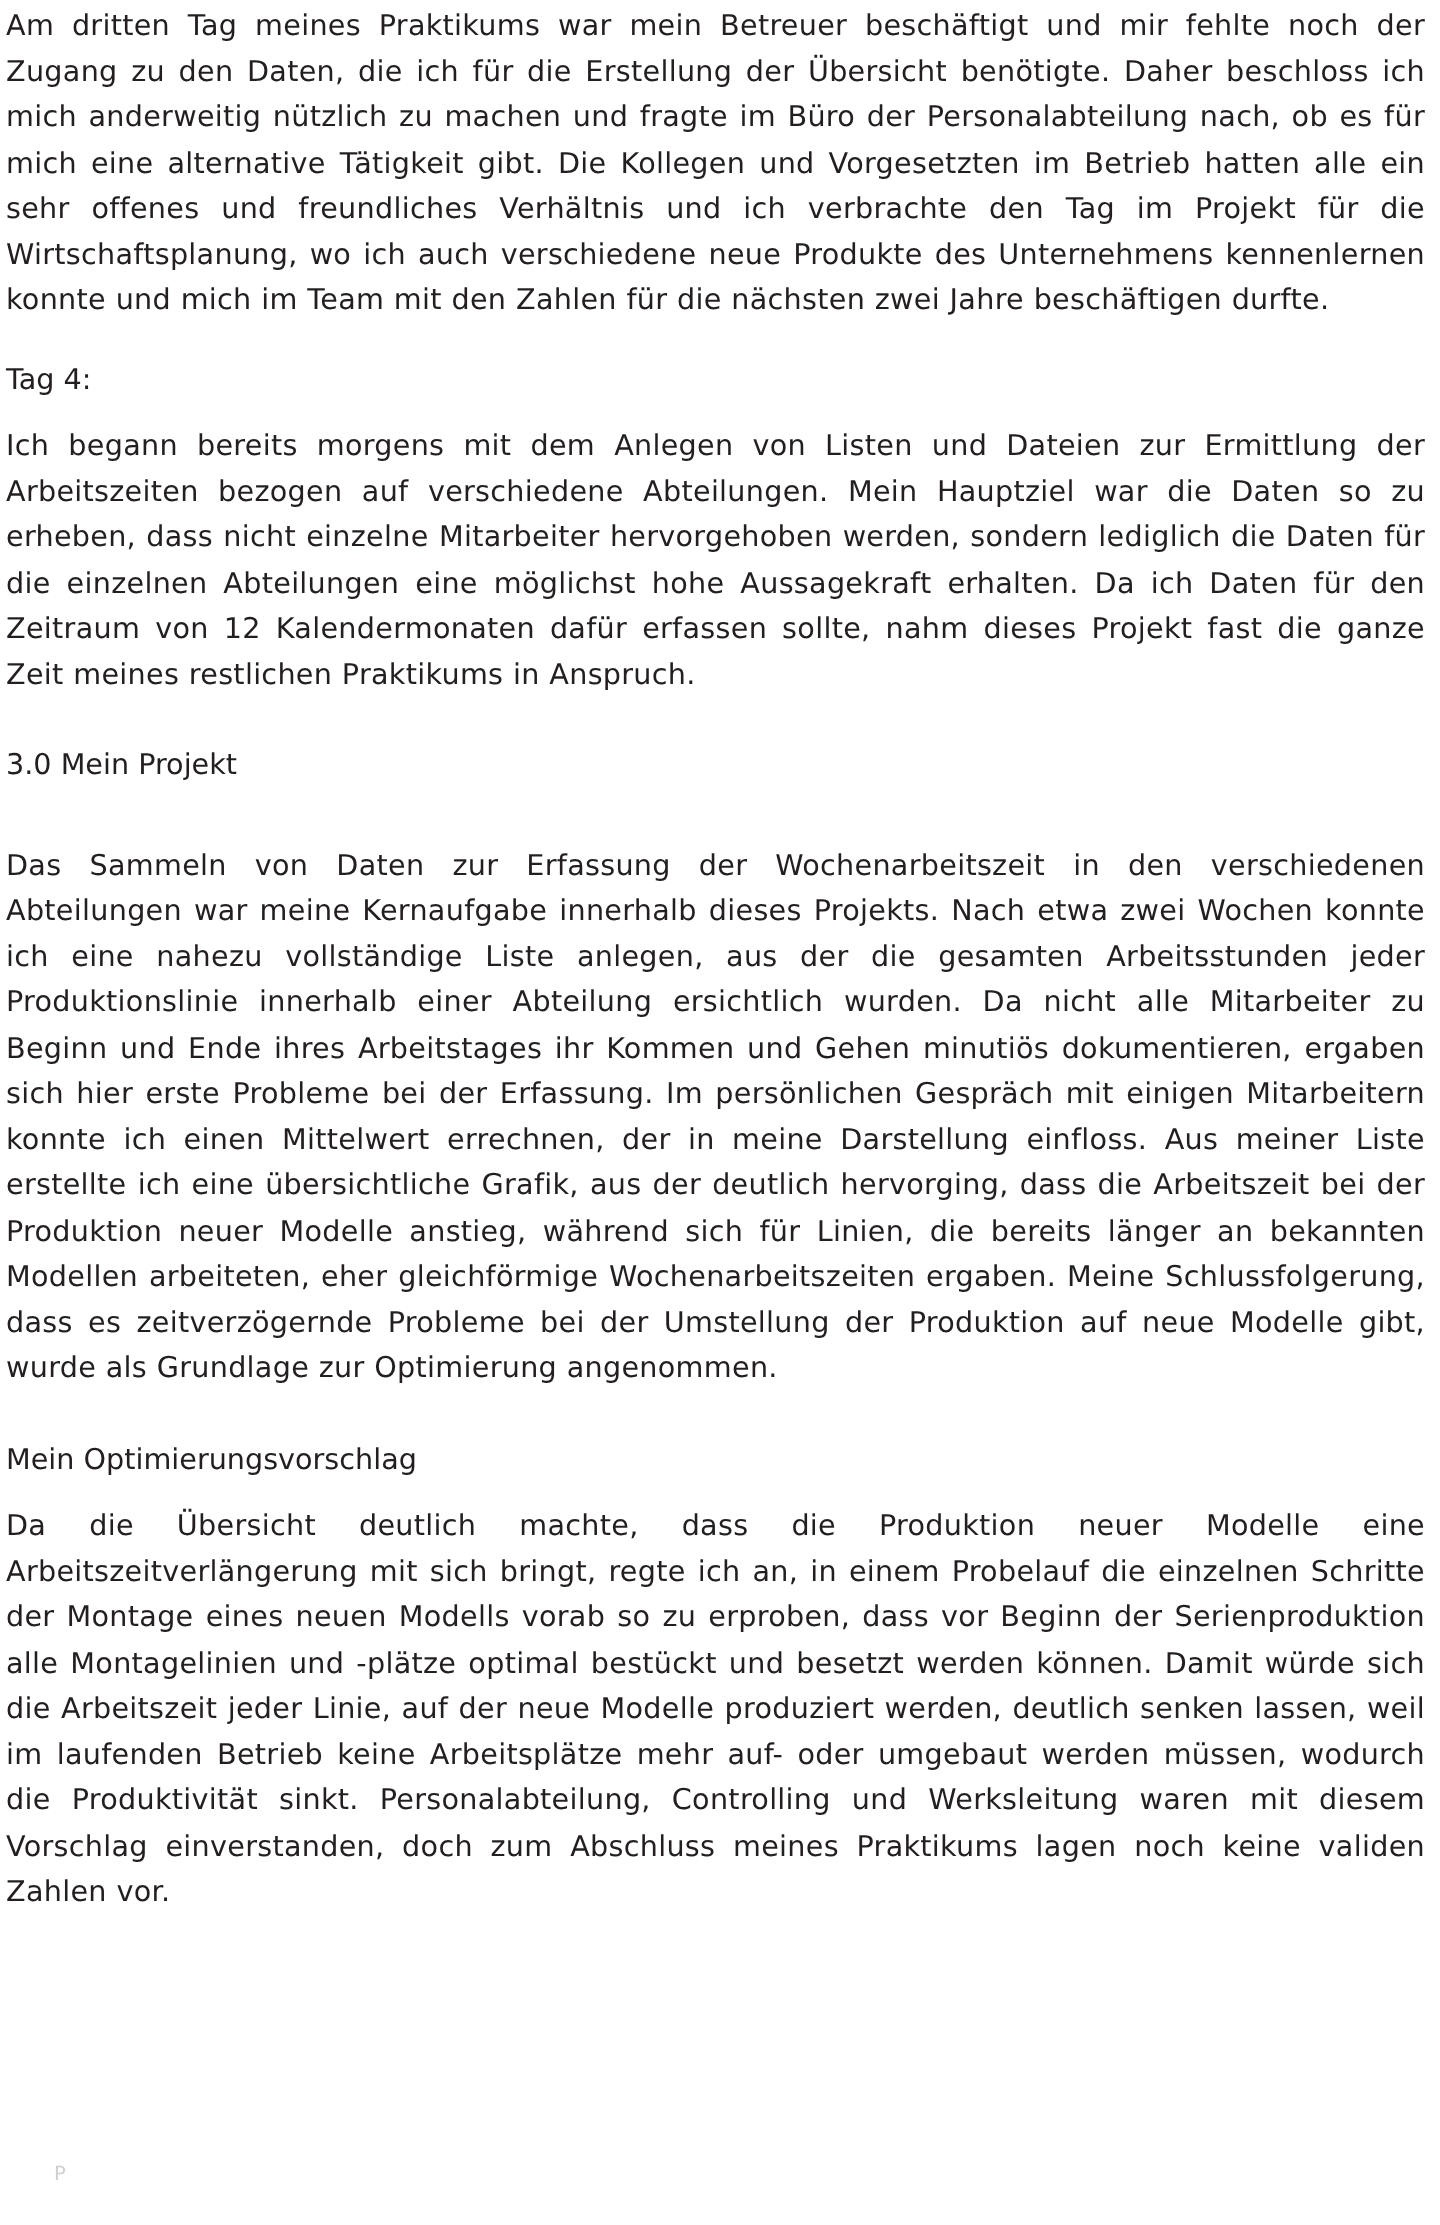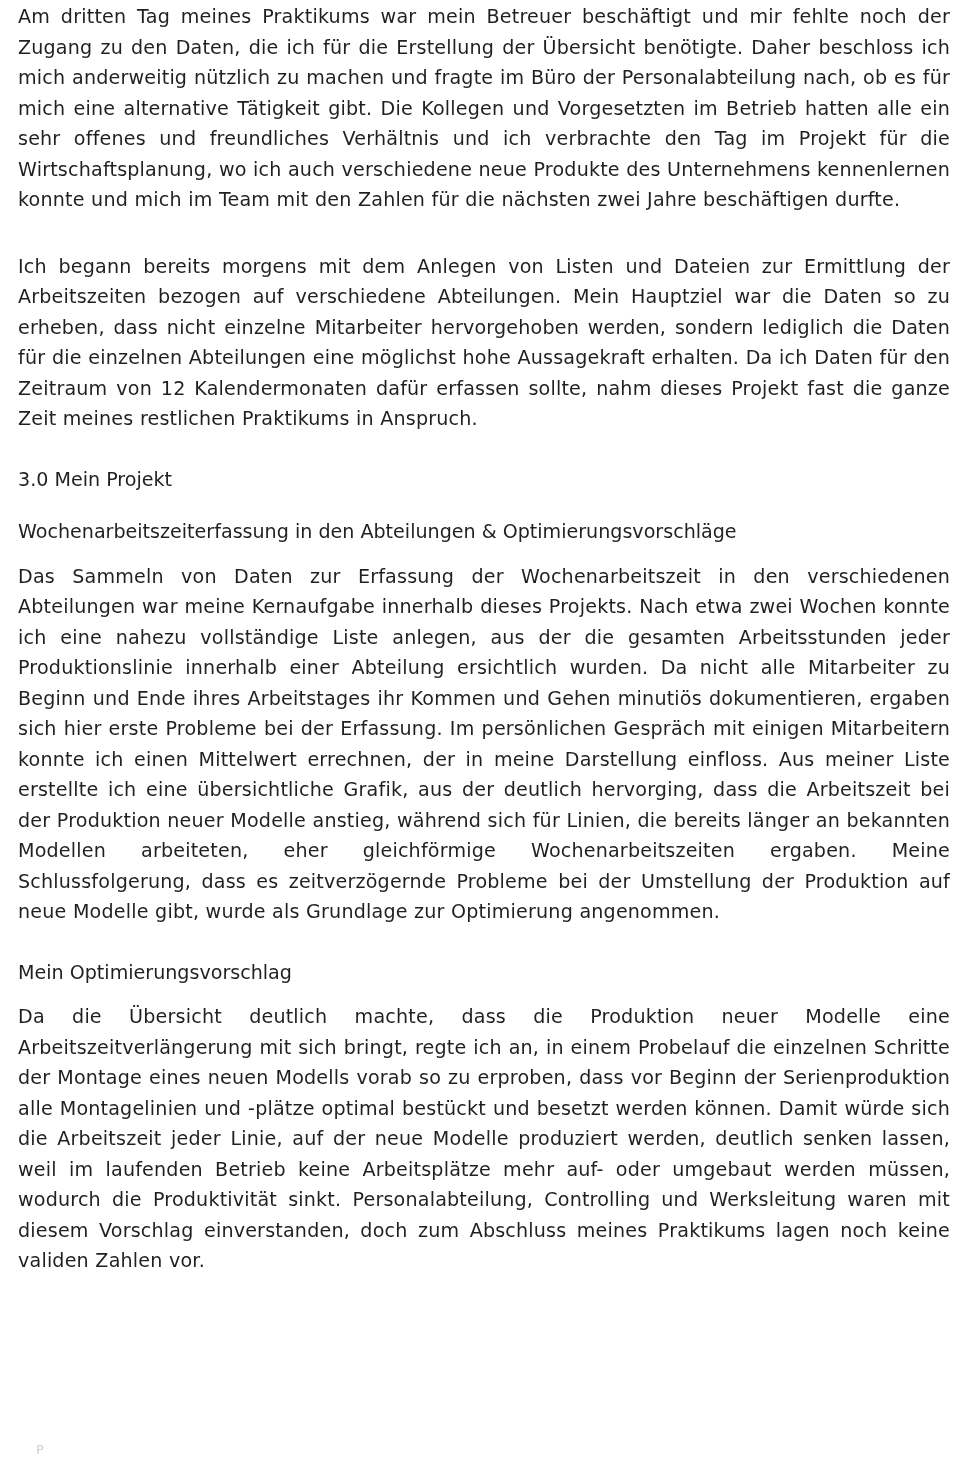--- a/index.html
+++ b/index.html
@@ -12,21 +12,21 @@
     min-height: 1483px;
     font-family: "DejaVu Sans", "Liberation Sans", sans-serif;
     color: #231f20;
     -webkit-font-smoothing: antialiased;
   }
   .page {
     position: relative;
     width: 960px;
     min-height: 1483px;
     box-sizing: border-box;
-    padding: 0 10px 0 18px;
+    padding: 0 10px 0 4px;
     overflow: hidden;
   }
   .doc-body {
     padding-top: 2px;
   }
   p.para {
     margin: 0 0 0 0;
     font-size: 19.1px;
     line-height: 30.5px;
     text-align: justify;
@@ -64,32 +64,32 @@
 </head>
 <body>
 
 <div class="page">
   <div class="doc-body">
 
     <p class="para">Am dritten Tag meines Praktikums war mein Betreuer beschäftigt und mir fehlte noch der Zugang zu den Daten, die ich für die Erstellung der Übersicht benötigte. Daher beschloss ich mich anderweitig nützlich zu machen und fragte im Büro der Personalabteilung nach, ob es für mich eine alternative Tätigkeit gibt. Die Kollegen und Vorgesetzten im Betrieb hatten alle ein sehr offenes und freundliches Verhältnis und ich verbrachte den Tag im Projekt für die Wirtschaftsplanung, wo ich auch verschiedene neue Produkte des Unternehmens kennenlernen konnte und mich im Team mit den Zahlen für die nächsten zwei Jahre beschäftigen durfte.</p>
 
     <div class="spacer-md"></div>
 
+    <p class="h-plain">Tag 4:</p>
 
     <div class="spacer-sm"></div>
 
     <p class="para">Ich begann bereits morgens mit dem Anlegen von Listen und Dateien zur Ermittlung der Arbeitszeiten bezogen auf verschiedene Abteilungen. Mein Hauptziel war die Daten so zu erheben, dass nicht einzelne Mitarbeiter hervorgehoben werden, sondern lediglich die Daten für die einzelnen Abteilungen eine möglichst hohe Aussagekraft erhalten. Da ich Daten für den Zeitraum von 12 Kalendermonaten dafür erfassen sollte, nahm dieses Projekt fast die ganze Zeit meines restlichen Praktikums in Anspruch.</p>
 
     <div class="spacer-lg"></div>
 
     <p class="h-bold">3.0 Mein Projekt</p>
 
     <div class="spacer-md"></div>
 
-    <p class="h-bold">Wochenarbeitszeiterfassung in den Abteilungen &amp; Optimierungsvorschläge</p>
 
     <div class="spacer-sm"></div>
 
     <p class="para">Das Sammeln von Daten zur Erfassung der Wochenarbeitszeit in den verschiedenen Abteilungen war meine Kernaufgabe innerhalb dieses Projekts. Nach etwa zwei Wochen konnte ich eine nahezu vollständige Liste anlegen, aus der die gesamten Arbeitsstunden jeder Produktionslinie innerhalb einer Abteilung ersichtlich wurden. Da nicht alle Mitarbeiter zu Beginn und Ende ihres Arbeitstages ihr Kommen und Gehen minutiös dokumentieren, ergaben sich hier erste Probleme bei der Erfassung. Im persönlichen Gespräch mit einigen Mitarbeitern konnte ich einen Mittelwert errechnen, der in meine Darstellung einfloss. Aus meiner Liste erstellte ich eine übersichtliche Grafik, aus der deutlich hervorging, dass die Arbeitszeit bei der Produktion neuer Modelle anstieg, während sich für Linien, die bereits länger an bekannten Modellen arbeiteten, eher gleichförmige Wochenarbeitszeiten ergaben. Meine Schlussfolgerung, dass es zeitverzögernde Probleme bei der Umstellung der Produktion auf neue Modelle gibt, wurde als Grundlage zur Optimierung angenommen.</p>
 
     <div class="spacer-lg"></div>
 
     <p class="h-plain">Mein Optimierungsvorschlag</p>
 
     <div class="spacer-sm"></div>

